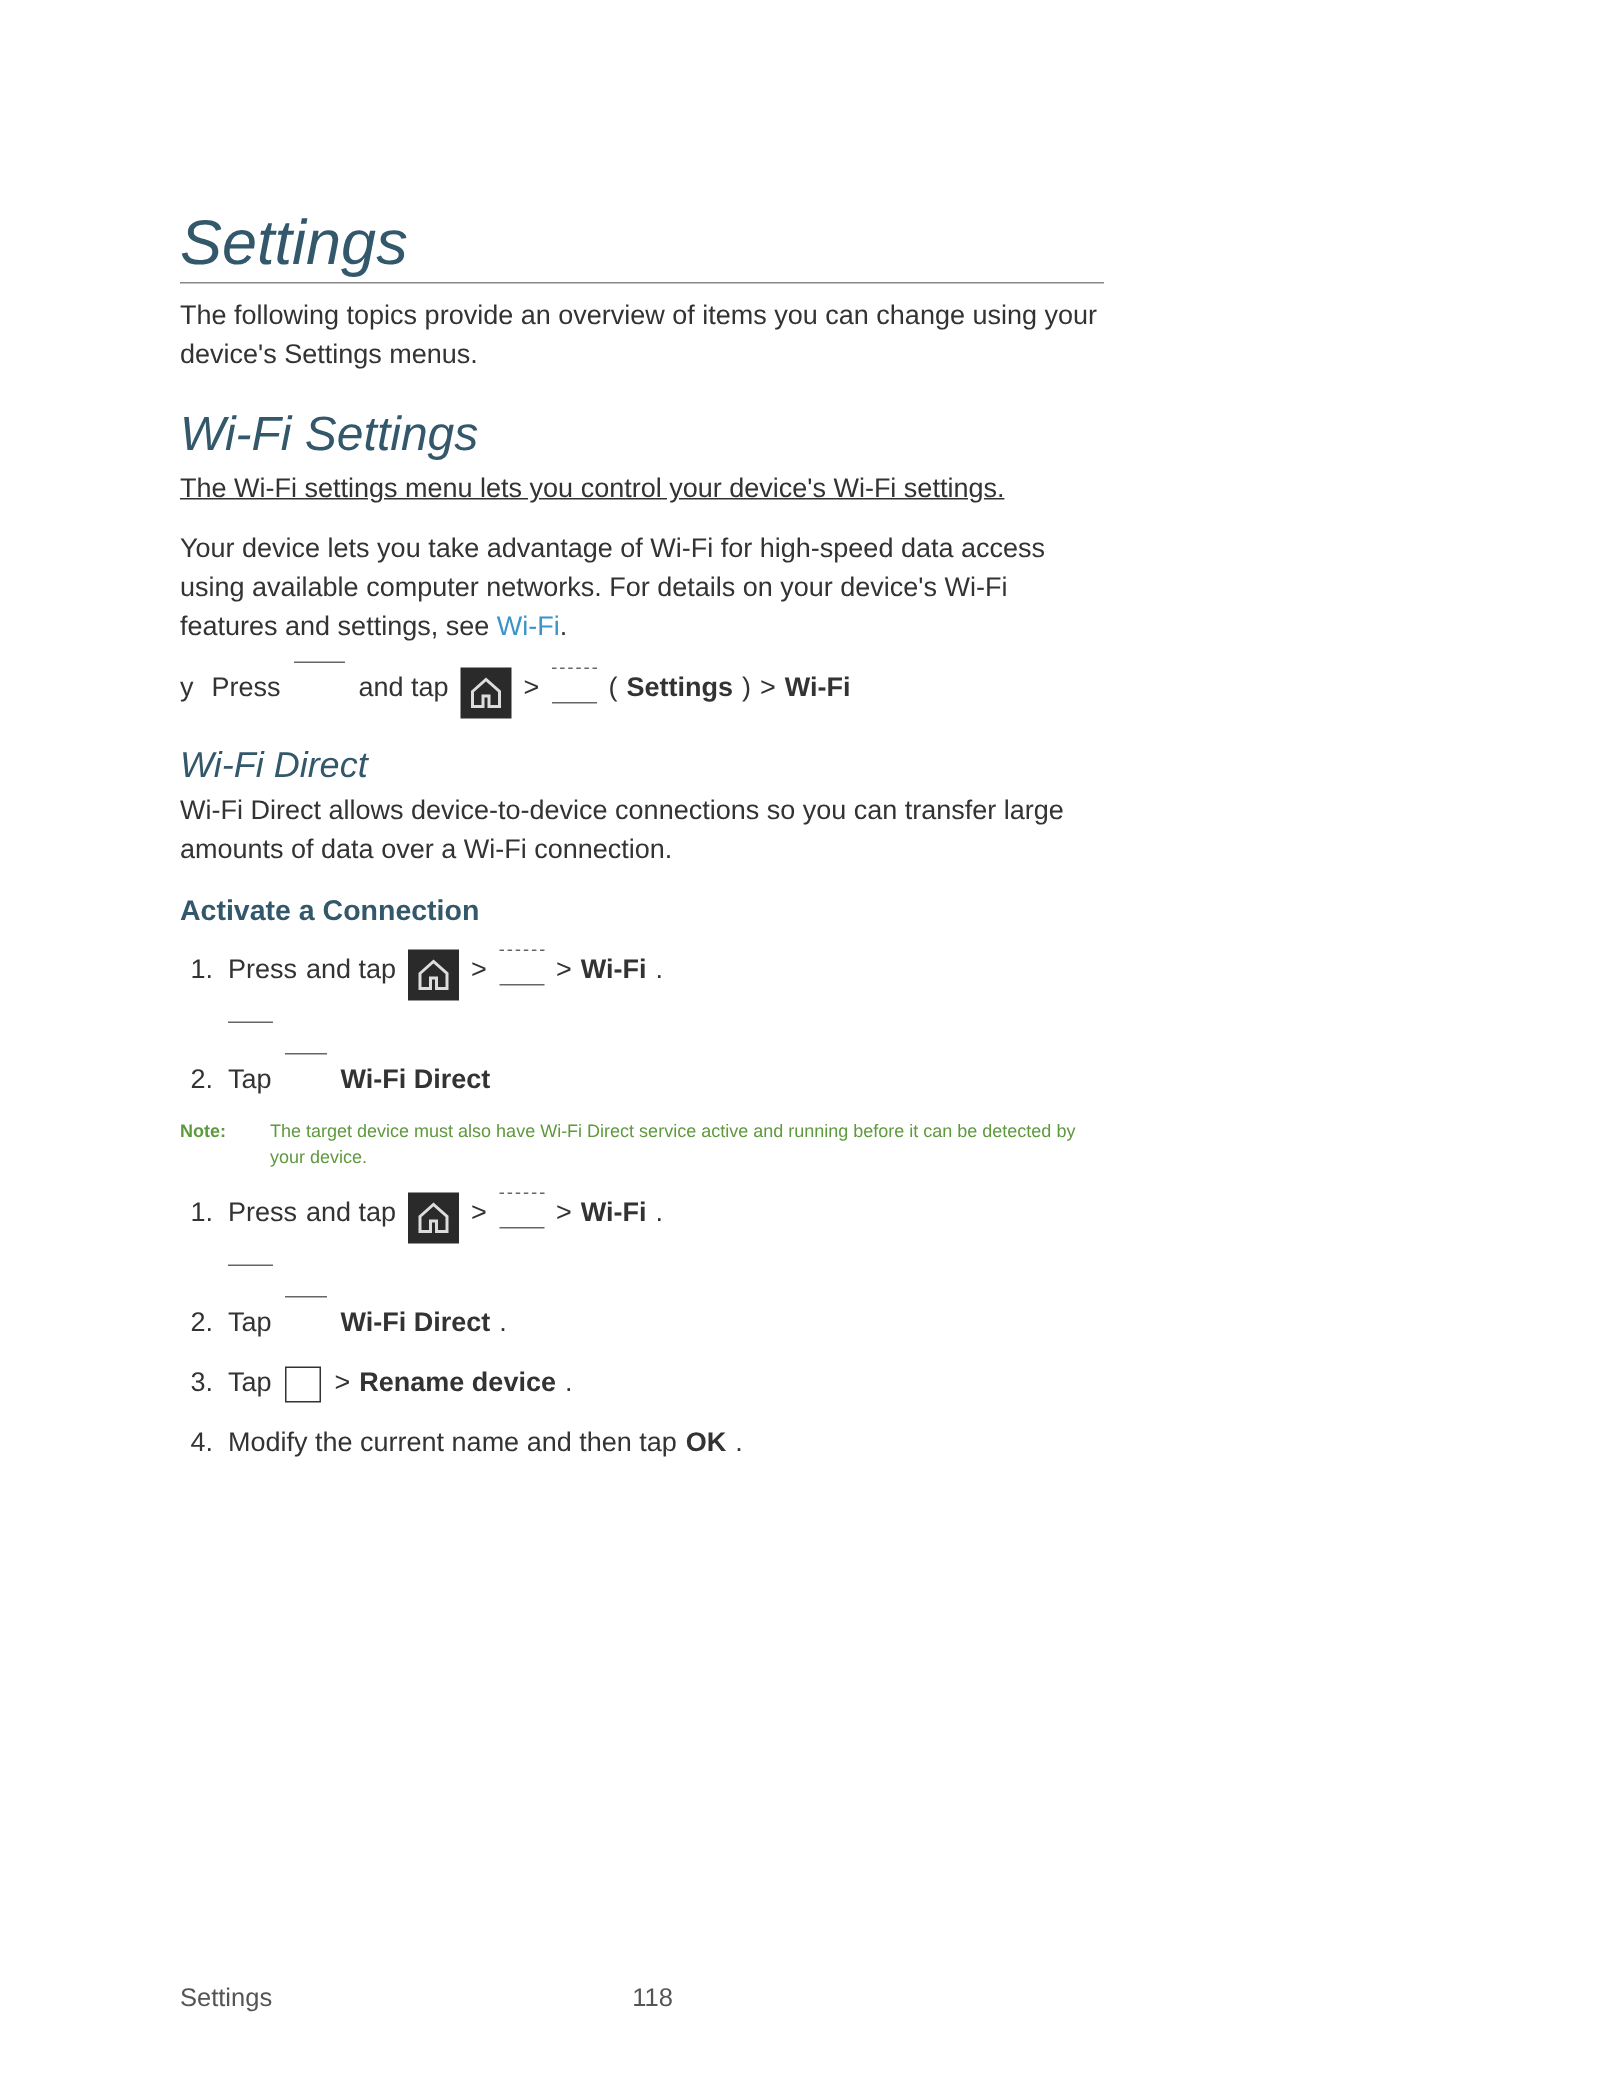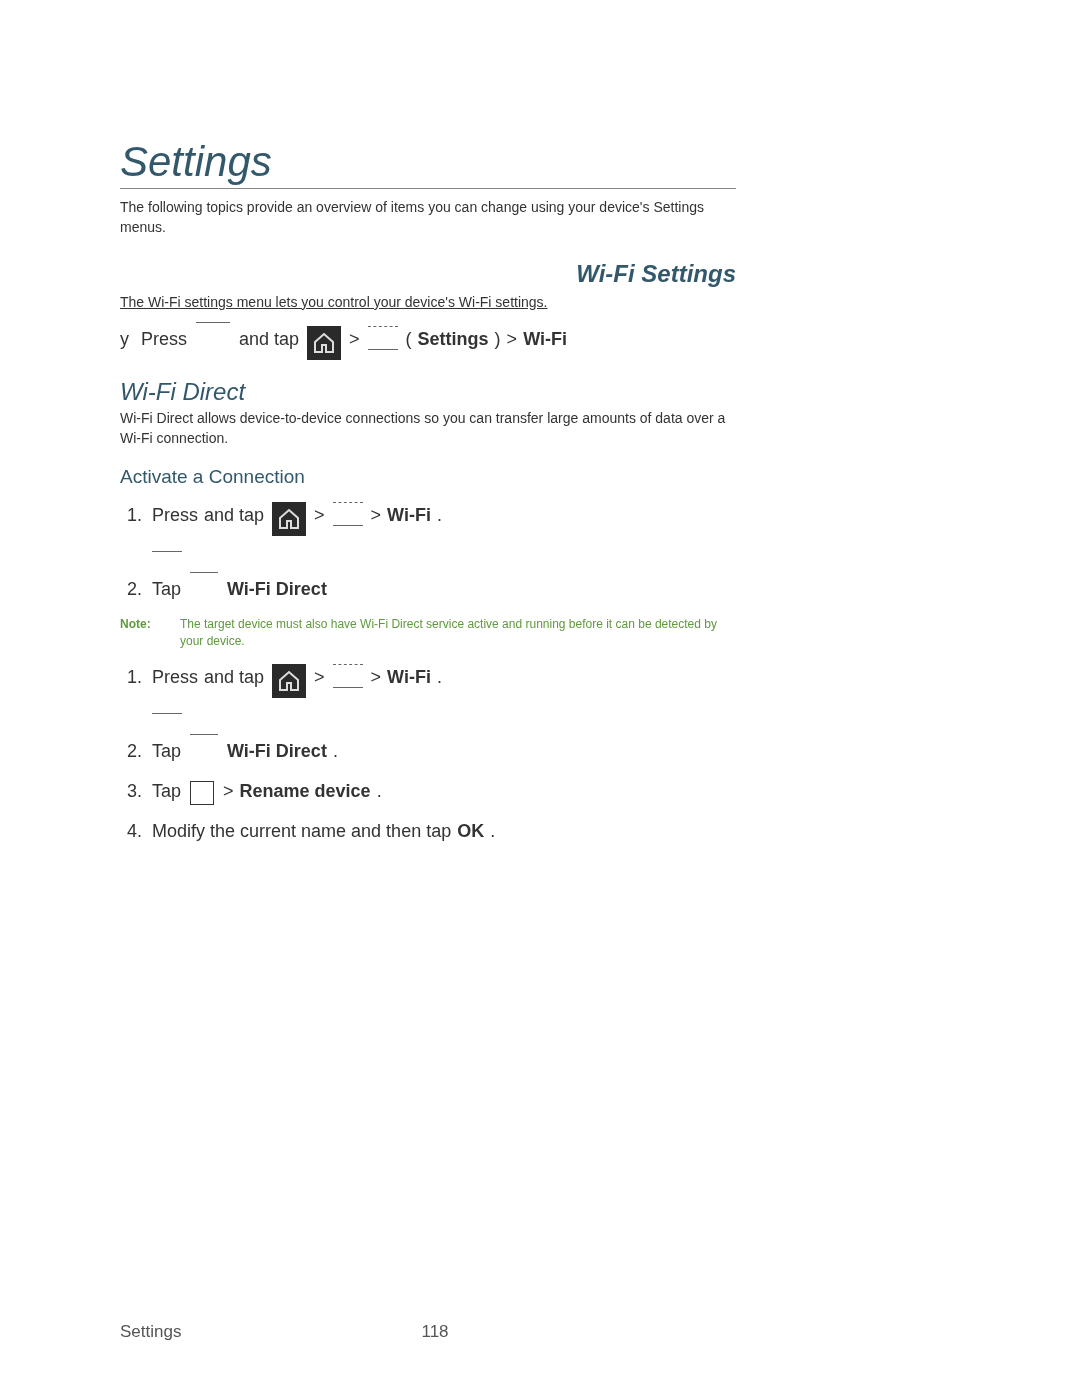--- a/index.html
+++ b/index.html
@@ -20,40 +20,39 @@
     color: #33586b;
     font-weight: 400;
     font-size: 42px;
     margin: 0 0 6px 0;
     padding-bottom: 2px;
     border-bottom: 1px solid #888;
   }
   h2.subtitle {
     font-style: italic;
     color: #33586b;
-    font-weight: 700;
-    font-size: 24px;
+    font-weight: 400;
+    font-size: 32px;
     margin: 22px 0 4px 0;
-    text-align: right;
   }
   h3.section {
     font-style: italic;
     color: #33586b;
     font-weight: 400;
     font-size: 24px;
     margin: 18px 0 2px 0;
   }
   h4.subsection {
     color: #33586b;
-    font-weight: 400;
+    font-weight: 700;
     font-size: 19px;
     margin: 18px 0 8px 0;
   }
   p.body {
-    font-size: 14px;
+    font-size: 18px;
     color: #333;
     line-height: 1.45;
     margin: 8px 0 14px 0;
   }
   a.link {
     color: #3a94c8;
     text-decoration: none;
   }
   .indent {
     margin-left: 32px;
@@ -168,20 +167,23 @@
 </head>
 <body>
 
 <div class="page">
 
   <h1 class="title">Settings</h1>
   <p class="body">The following topics provide an overview of items you can change using your device's Settings menus.</p>
 
   <h2 class="subtitle">Wi-Fi Settings</h2>
   <p class="body" style="margin-top:2px;text-decoration:underline;">The Wi-Fi settings menu lets you control your device's Wi-Fi settings.</p>
+  <p class="body">
+    <span>Your device lets you take advantage of Wi-Fi for high-speed data access using available computer networks. For details on your device's Wi-Fi features and settings, see </span><a class="link">Wi-Fi</a><span>.</span>
+  </p>
 
   <div class="bullet-row indent">
     <div>y</div>
     <div class="step-content" style="max-width:760px;">
       <span>Press</span>
       <span class="placeholder-long"></span>
       <span>and tap</span>
       <span class="house-icon">
         <svg viewBox="0 0 24 24">
             <path d="M3 11 L12 3 L21 11 L21 21 L14 21 L14 14 L10 14 L10 21 L3 21 Z" fill="none" stroke="#ddd" stroke-width="2"></path>

